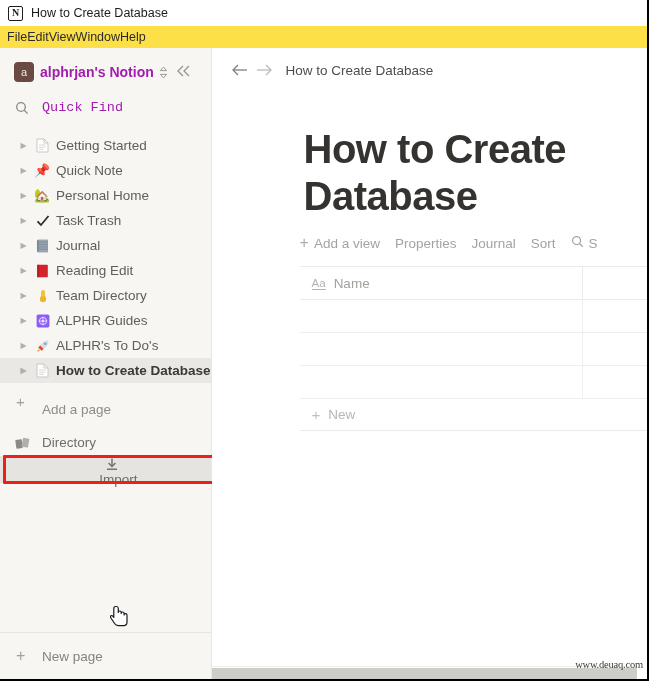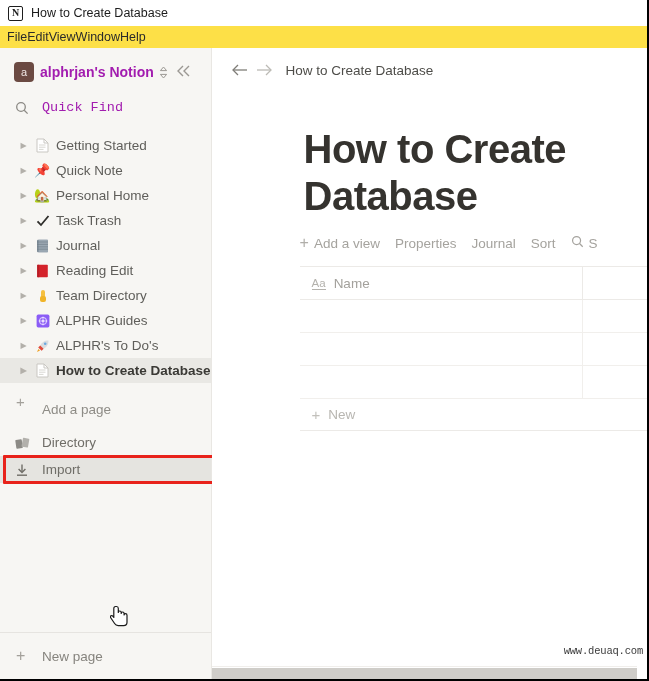--- a/index.html
+++ b/index.html
@@ -153,21 +153,21 @@
   .addpage-row .label { margin-left: 12px; margin-top: 16px; }
 
   .bottom-group { margin-top: 14px; position: relative; }
   .bottom-row {
     display: flex; align-items: center;
     height: 27px;
     padding-left: 14px;
     font-size: 13.5px; color: #6f6d67;
     white-space: nowrap;
   }
-  .bottom-row.hl { background: #e5e4e0; }
+  .bottom-row.hl { background: #e5e4e0; flex-direction: column; }
   .bottom-row .label { margin-left: 12px; }
 
   .highlight-box {
     position: absolute;
     border: 3px solid #e8221a;
     pointer-events: none;
     border-radius: 1px;
   }
 
   .sidebar-spacer { flex: 1 1 auto; }
@@ -298,24 +298,24 @@
   }
   .hscroll-thumb {
     position: absolute;
     left: 0; top: 1px;
     height: 12px; width: 100%;
     background: #cfcdc9;
   }
 
   .watermark {
     position: absolute;
-    right: 4px; bottom: 22px;
+    right: 4px; bottom: 9px;
     font-size: 10.5px;
     color: #3b3b3b;
-    font-family: Liberation Mono, monospace;
+    font-family: Liberation Serif, serif;
     letter-spacing: -0.2px;
   }
 </style>
 </head>
 <body>
 
 <div id="app">
 
   <div class="titlebar">
     <div class="notion-logo">N</div>

